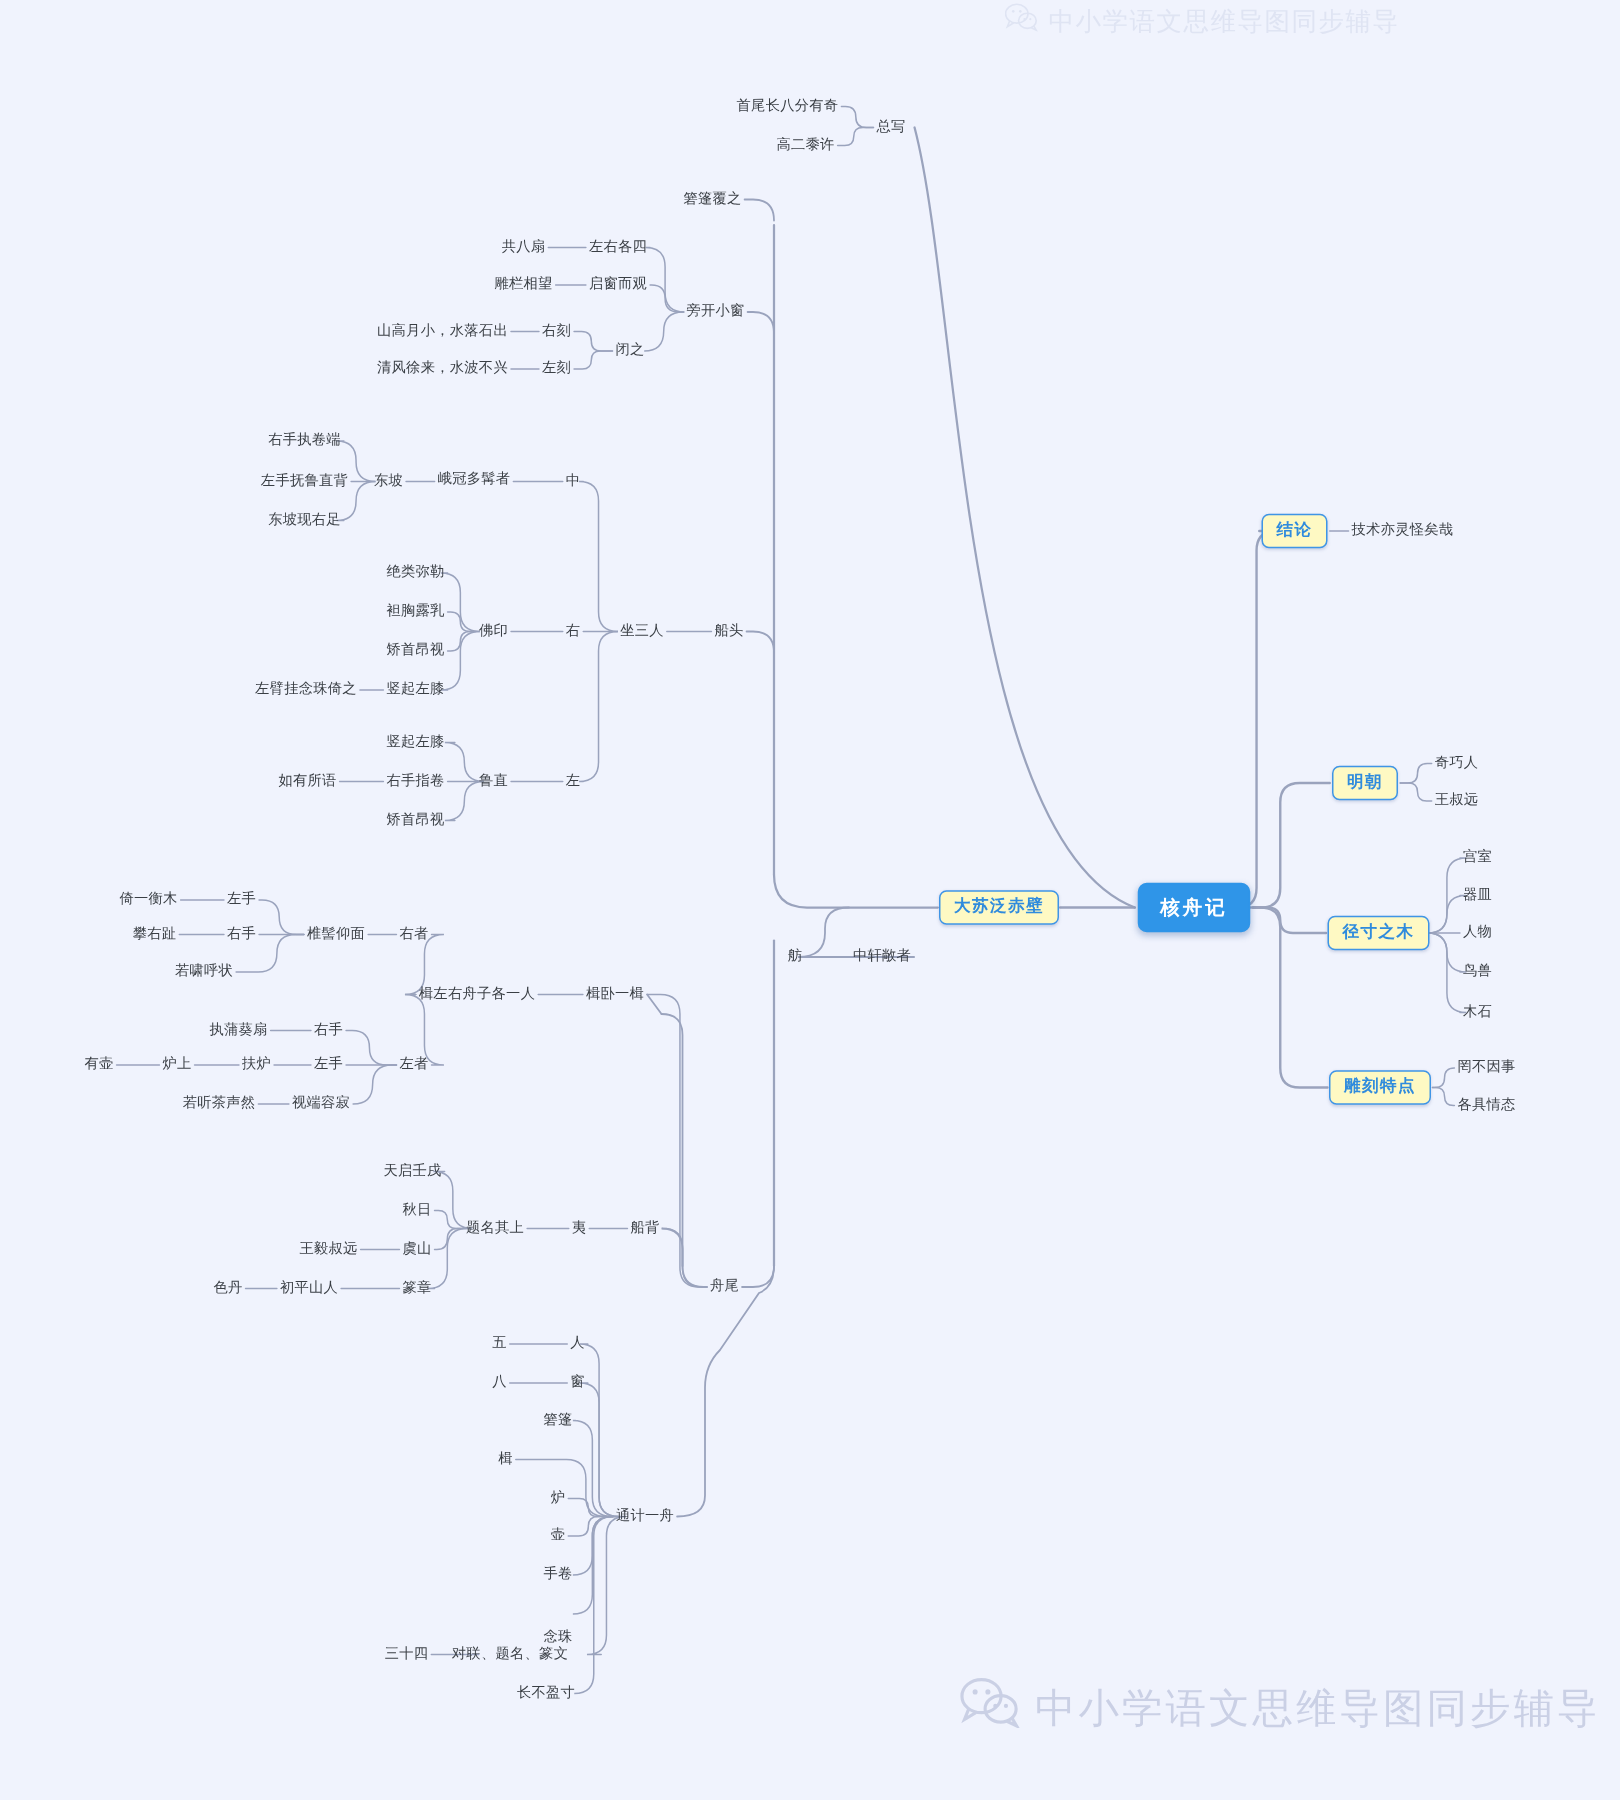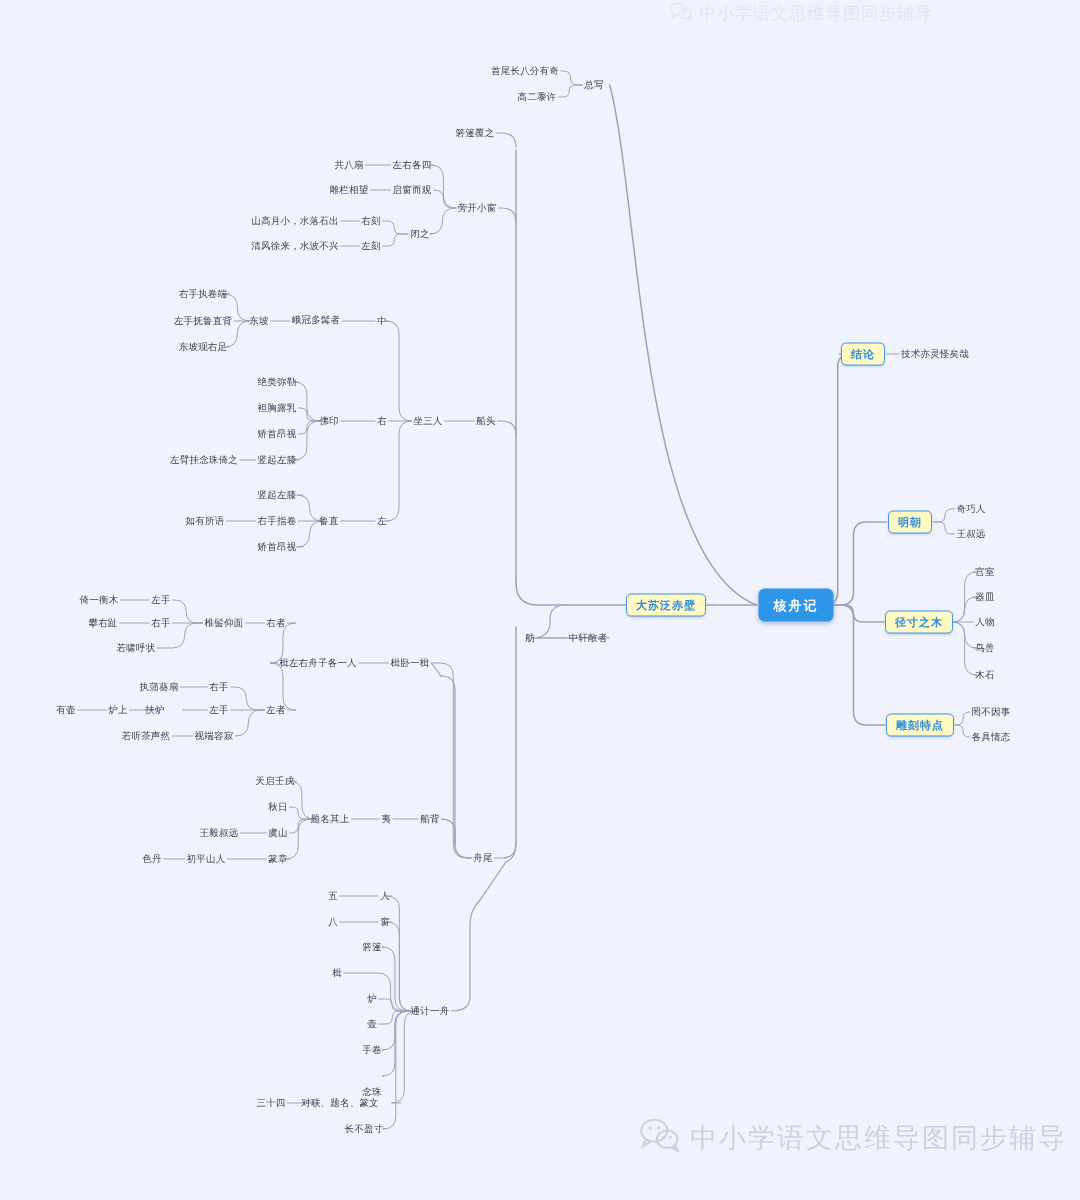--- a/index.html
+++ b/index.html
@@ -231,21 +231,21 @@
       <div class="node leaf" style="left: 224px; top: 623px;">椎髻仰面</div>
       <div class="node leaf" style="left: 161px; top: 600px;">左手</div>
       <div class="node leaf" style="left: 99px; top: 600px;">倚一衡木</div>
       <div class="node leaf" style="left: 161px; top: 623px;">右手</div>
       <div class="node leaf" style="left: 103px; top: 623px;">攀右趾</div>
       <div class="node leaf" style="left: 136px; top: 648px;">若啸呼状</div>
       <div class="node leaf" style="left: 276px; top: 710px;">左者</div>
       <div class="node leaf" style="left: 219px; top: 687px;">右手</div>
       <div class="node leaf" style="left: 159px; top: 687px;">执蒲葵扇</div>
       <div class="node leaf" style="left: 219px; top: 710px;">左手</div>
-      <div class="node leaf" style="left: 155px; top: 710px;">扶炉</div>
+      <div class="node leaf" style="left: 171px; top: 710px;">扶炉</div>
       <div class="node leaf" style="left: 118px; top: 710px;">炉上</div>
       <div class="node leaf" style="left: 66px; top: 710px;">有壶</div>
       <div class="node leaf" style="left: 214px; top: 736px;">视端容寂</div>
       <div class="node leaf" style="left: 146px; top: 736px;">若听茶声然</div>
       <div class="node leaf" style="left: 430px; top: 819px;">船背</div>
       <div class="node leaf" style="left: 386px; top: 819px;">夷</div>
       <div class="node leaf" style="left: 330px; top: 819px;">题名其上</div>
       <div class="node leaf" style="left: 275px; top: 781px;">天启壬戌</div>
       <div class="node leaf" style="left: 278px; top: 807px;">秋日</div>
       <div class="node leaf" style="left: 278px; top: 833px;">虞山</div>

